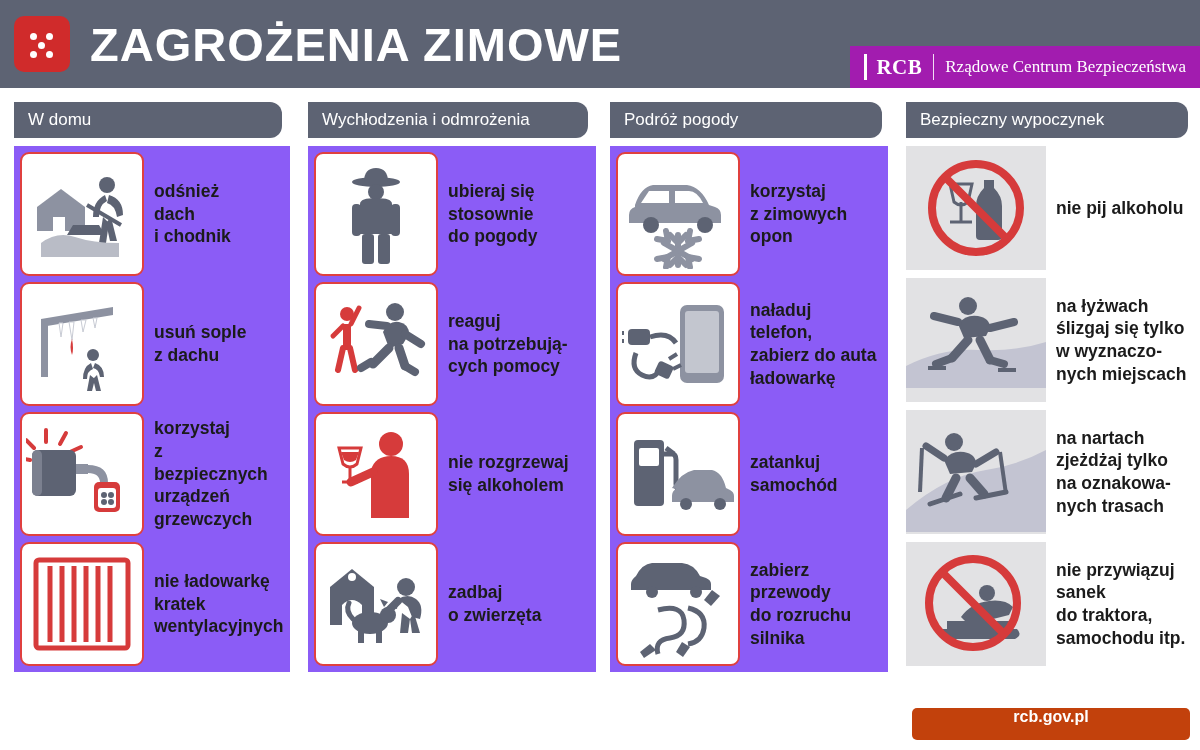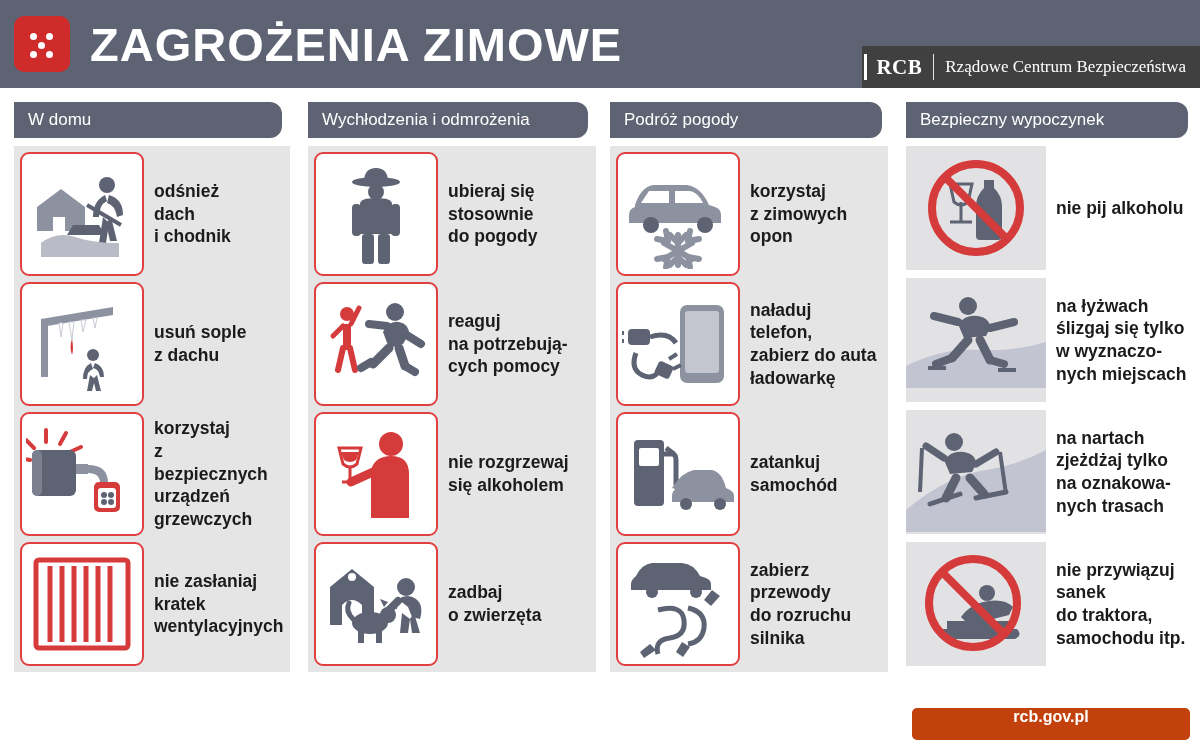--- a/index.html
+++ b/index.html
@@ -59,24 +59,24 @@
     letter-spacing: 1px;
     white-space: nowrap;
     font-family: "Liberation Sans", sans-serif;
   }
 
   .rcb-box {
     position: absolute;
     right: 0;
     top: 46px;
     height: 42px;
-    background: #404040;
+    background: #a21caf;
     display: flex;
     align-items: center;
-    padding-left: 2px;
+    padding-left: 14px;
     padding-right: 14px;
     box-sizing: border-box;
   }
   .rcb-bar {
     width: 3px;
     height: 26px;
     background: #ffffff;
     margin-right: 9px;
   }
   .rcb-acronym {
@@ -120,21 +120,21 @@
     font-size: 17px;
     display: flex;
     align-items: center;
     padding-left: 14px;
     box-sizing: border-box;
     border-top-right-radius: 12px;
     border-bottom-right-radius: 12px;
   }
   .col-body {
     margin-top: 8px;
-    background: #e5e5e5;
+    background: #8b5cf6;
     padding: 6px;
     box-sizing: border-box;
   }
   .row {
     display: flex;
     align-items: stretch;
     margin-bottom: 6px;
   }
   .row:last-child { margin-bottom: 0; }
 
@@ -329,21 +329,21 @@
                 <path d="M20 12 v76"></path>
                 <path d="M32 12 v76"></path>
                 <path d="M44 12 v76"></path>
                 <path d="M56 12 v76"></path>
                 <path d="M68 12 v76"></path>
                 <path d="M80 12 v76"></path>
               </g>
             </svg>
           </div>
           <div class="text-cell">
-            <span>nie zasłaniaj
+            <span>nie ładowarkę
 kratek
 wentylacyjnych</span>
           </div>
         </div>
 
       </div>
     </div>
 
     <div class="column" id="col1">
       <div class="col-header">Wychłodzenia i odmrożenia</div>

